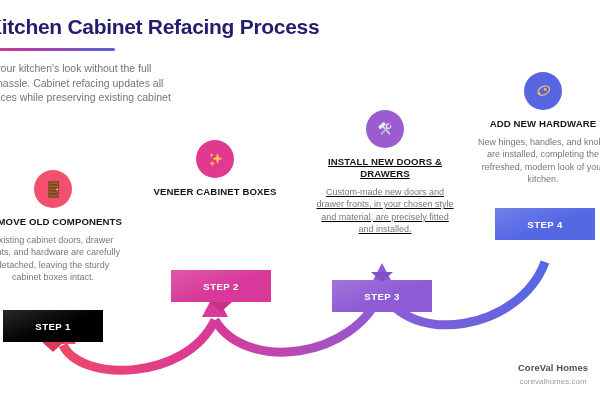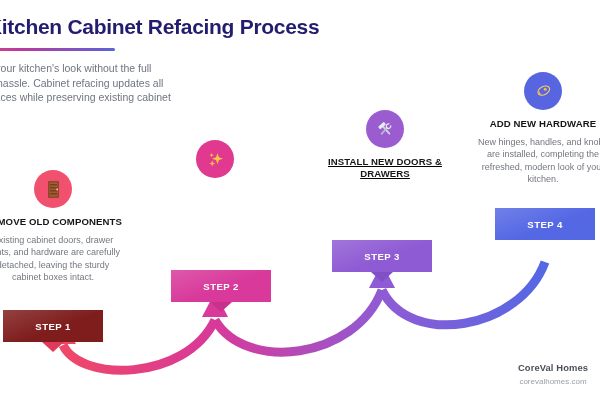--- a/index.html
+++ b/index.html
@@ -196,35 +196,36 @@
         <rect x="5" y="7" width="7" height="1.5" fill="#7a3f22"></rect>
         <rect x="5" y="10" width="7" height="1.5" fill="#7a3f22"></rect>
         <rect x="5" y="13" width="7" height="1.5" fill="#7a3f22"></rect>
         <circle cx="12.2" cy="9.4" r="0.9" fill="#ffd9a0"></circle>
       </svg>
     </div>
     <div class="step-title">REMOVE OLD COMPONENTS</div>
     <div class="step-desc">Existing cabinet doors, drawer fronts, and hardware are carefully detached, leaving the sturdy cabinet boxes intact.</div>
   </div>
   <div class="step-badge-wrap" style="left:3px; top:310px;">
-    <div class="step-badge" style="background:#7f1d1d;text-align:right;">
+    <div class="step-badge" style="background:#000000;text-align:right;">
       <div class="sheen"></div>
       <span class="lbl">STEP 1</span>
     </div>
     <div class="badge-notch" style="border-top:10px solid #e0395b;"></div>
   </div>
 
   <div class="step" style="left:140px; top:140px;">
     <div class="step-icon" style="background:#e0398f;">
       <svg width="19" height="19" viewBox="0 0 19 19">
         <path d="M11.5 3.2 L12.9 7.3 L17 8.7 L12.9 10.1 L11.5 14.2 L10.1 10.1 L6 8.7 L10.1 7.3 Z" fill="#f7c948"></path>
         <path d="M6.2 10.6 L7 12.7 L9.1 13.5 L7 14.3 L6.2 16.4 L5.4 14.3 L3.3 13.5 L5.4 12.7 Z" fill="#f7c948"></path>
         <path d="M5.6 3.0 L6.2 4.5 L7.7 5.1 L6.2 5.7 L5.6 7.2 L5.0 5.7 L3.5 5.1 L5.0 4.5 Z" fill="#f7c948"></path>
       </svg>
     </div>
+    <div class="step-title">VENEER CABINET BOXES</div>
   </div>
   <div class="step-badge-wrap" style="left:171px; top:270px;text-align:center;">
     <div class="step-badge" style="background:#d8399a;">
       <div class="sheen"></div>
       <span class="lbl">STEP 2</span>
     </div>
     <div class="badge-notch" style="border-top:10px solid #c8328c;"></div>
   </div>
 
   <div class="step" style="left:310px; top:110px;text-decoration:underline;">
@@ -235,23 +236,24 @@
           <rect x="5.6" y="2.6" width="7.8" height="3.4" rx="1" fill="#e8ecf2"></rect>
         </g>
         <g transform="rotate(42 9.5 9.5)">
           <rect x="8.7" y="6" width="1.7" height="10.2" rx="0.8" fill="#b9bfc9"></rect>
           <path d="M9.55 2.2 a2.9 2.9 0 1 1 -0.01 0 Z M9.55 3.6 a1.6 1.6 0 1 0 0.01 0 Z" fill="#e8ecf2"></path>
           <rect x="8.5" y="1.9" width="2.1" height="2.2" fill="#9b5cd0"></rect>
         </g>
       </svg>
     </div>
     <div class="step-title">INSTALL NEW DOORS &amp; DRAWERS</div>
+    <div class="step-desc">Custom-made new doors and drawer fronts, in your chosen style and material, are precisely fitted and installed.</div>
   </div>
   <div class="step-badge-wrap" style="left:332px; top:240px;">
-    <div class="step-badge" style="background:#8f5bd4;">
+    <div class="step-badge" style="background:#8f5bd4;margin-top:40px;">
       <div class="sheen"></div>
       <span class="lbl">STEP 3</span>
     </div>
     <div class="badge-notch" style="border-top:10px solid #8050c4;"></div>
   </div>
 
   <div class="step" style="left:468px; top:72px;">
     <div class="step-icon" style="background:#5865e0;">
       <svg width="19" height="19" viewBox="0 0 19 19">
         <ellipse cx="9.8" cy="8.6" rx="6.2" ry="4.1" transform="rotate(-28 9.8 8.6)" fill="none" stroke="#f3cf6b" stroke-width="1.1"></ellipse>

